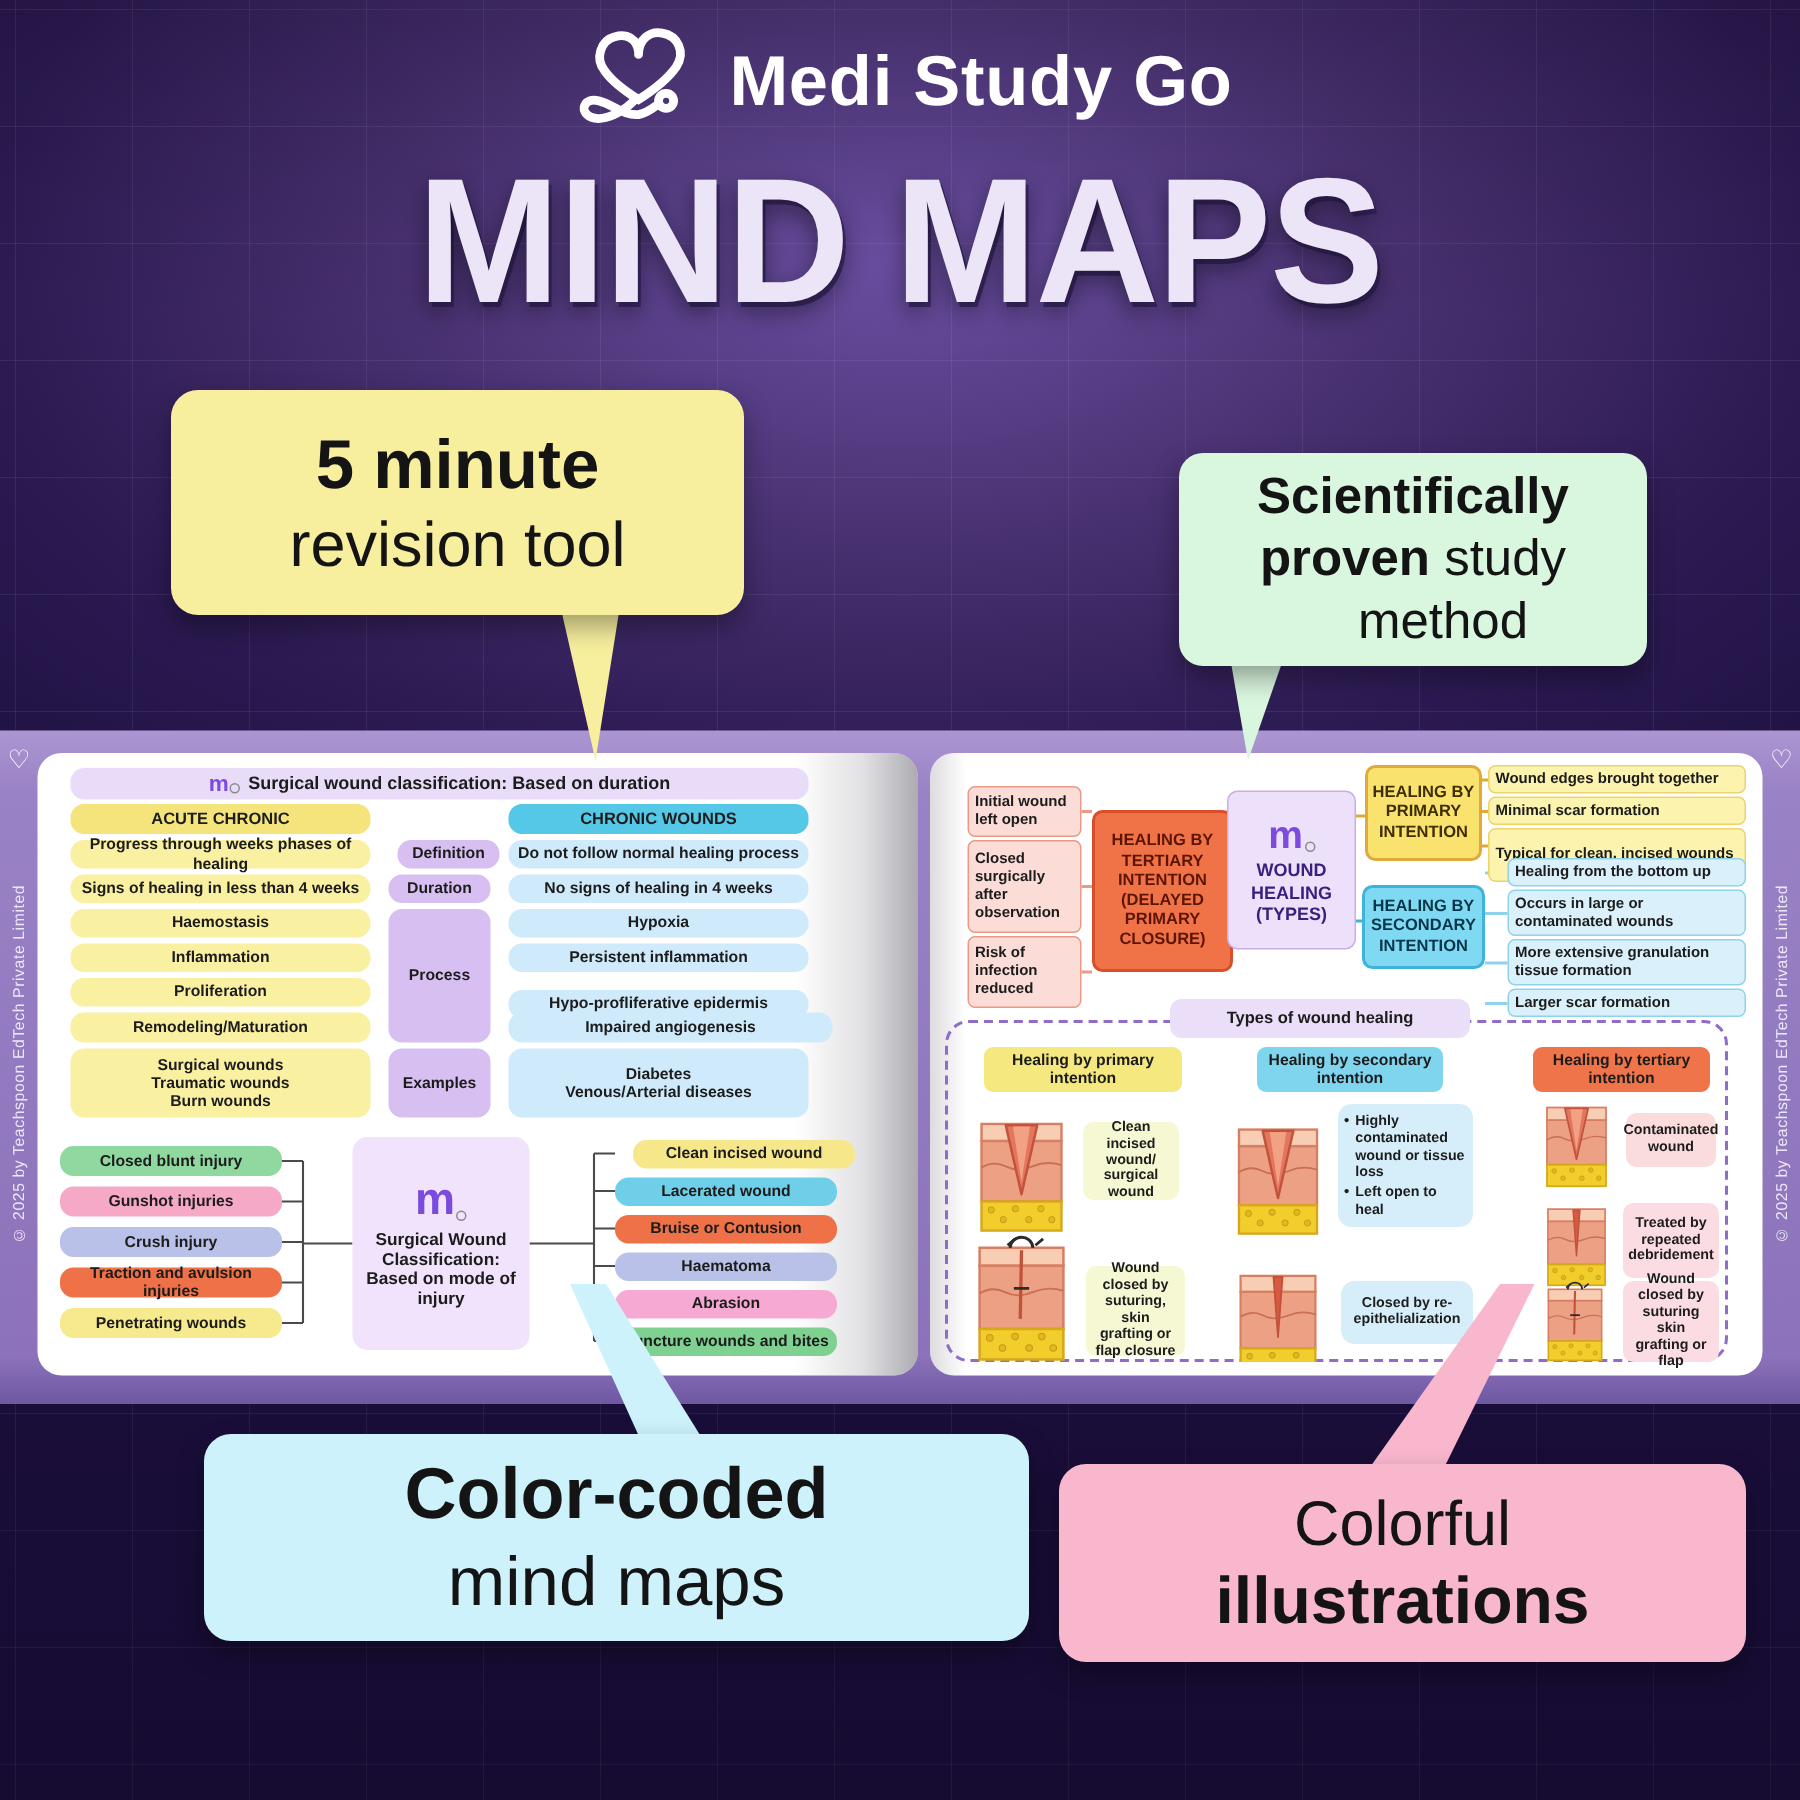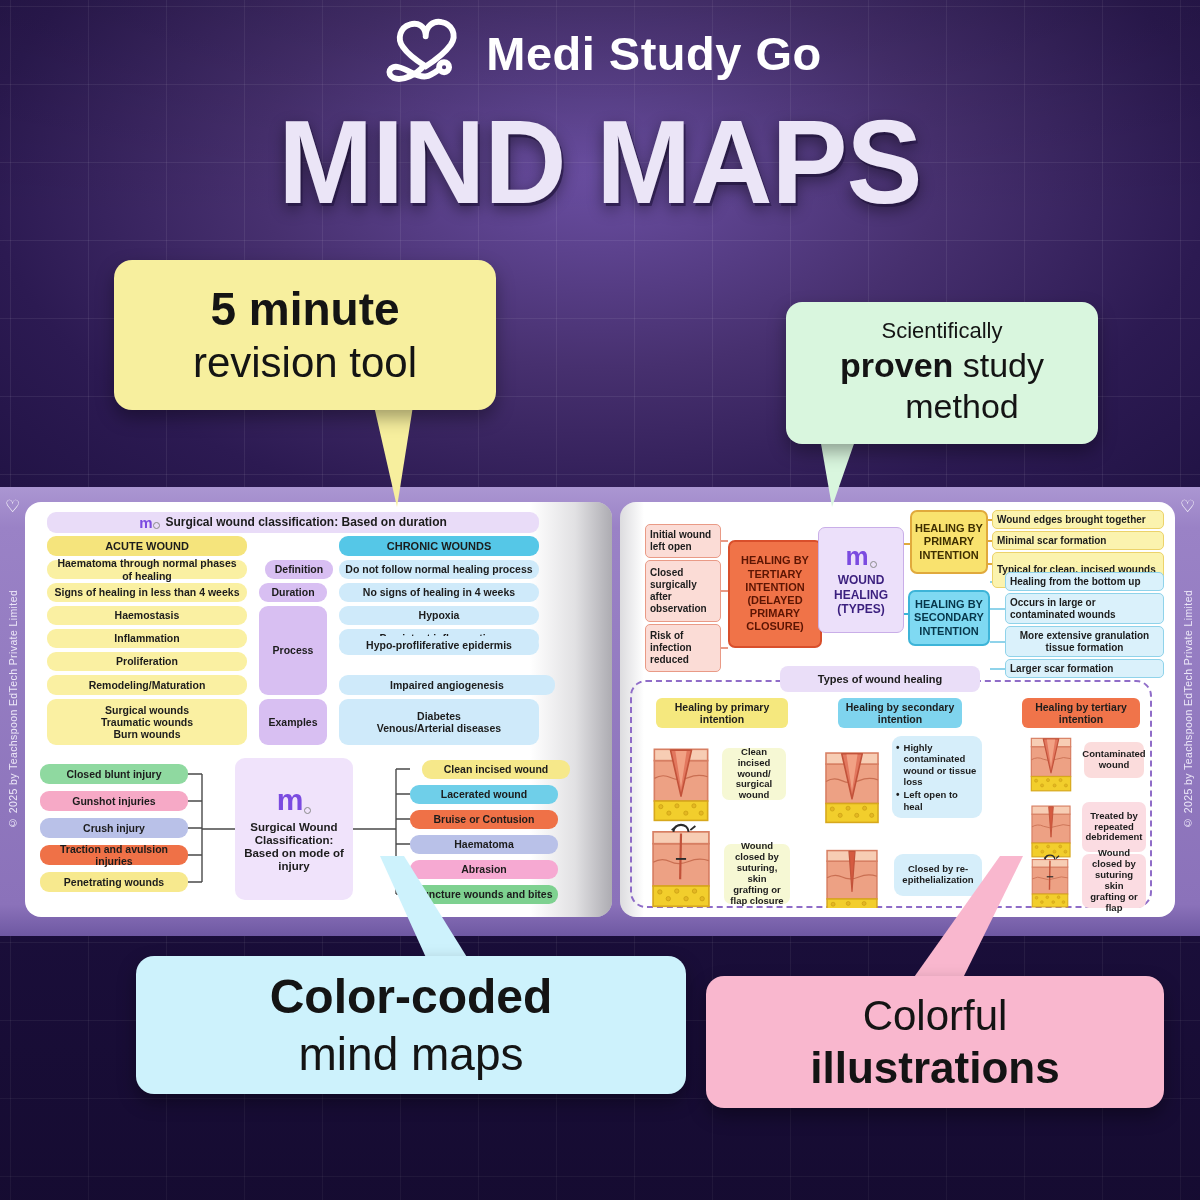--- a/index.html
+++ b/index.html
@@ -120,21 +120,21 @@
     <polygon points="380,856 404,856 470,962 428,962" fill="#cdf2fc"></polygon>
     <polygon points="1000,856 1023,856 962,980 912,980" fill="#f9b7ce"></polygon>
   </svg>
 
   <div class="callout" style="left:114px;top:260px;width:382px;height:150px;background:#f7ef9e;">
     <div style="font-size:46px;font-weight:800;">5 minute</div>
     <div style="font-size:42px;font-weight:400;">revision tool</div>
   </div>
 
   <div class="callout" style="left:786px;top:302px;width:312px;height:142px;background:#d9f6de;border-radius:16px;">
-    <div style="font-size:22px;font-weight:400;">Scientifically</div>
+    <div style="font-size:34px;font-weight:700;">Scientifically</div>
     <div style="font-size:34px;"><b>proven</b><span> study</span></div>
     <div style="font-size:34px;font-weight:400;margin-left:40px;">method</div>
   </div>
 
   <div class="callout" style="left:136px;top:956px;width:550px;height:138px;background:#cdf2fc;">
     <div style="font-size:48px;font-weight:800;">Color-coded</div>
     <div style="font-size:46px;font-weight:400;">mind maps</div>
   </div>
 
   <div class="callout" style="left:706px;top:976px;width:458px;height:132px;background:#f9b7ce;">
@@ -142,43 +142,43 @@
     <div style="font-size:44px;font-weight:800;">illustrations</div>
   </div>
 
   <div class="abs" style="left:25px;top:502px;width:587px;height:415px;z-index:2;">
 
     <div class="chip" style="left:22px;top:10px;width:492px;height:21px;background:#e9dcf8;font-size:12px;gap:5px;">
       <span class="m-logo" style="font-size:15px;">m<span class="ring"></span></span>
       <span>Surgical wound classification: Based on duration</span>
     </div>
 
-    <div class="chip" style="left:22px;top:34px;width:200px;height:20px;background:#f5e47c;font-size:11px;">ACUTE WOUND</div>
+    <div class="chip" style="left:22px;top:34px;width:200px;height:20px;background:#f5e47c;font-size:11px;">ACUTE CHRONIC</div>
     <div class="chip" style="left:314px;top:34px;width:200px;height:20px;background:#55c7e7;font-size:11px;">CHRONIC WOUNDS</div>
 
-    <div class="chip" style="left:22px;top:58px;width:200px;height:19px;background:#faf0a2;">Haematoma through normal phases of healing</div>
+    <div class="chip" style="left:22px;top:58px;width:200px;height:19px;background:#faf0a2;">Progress through weeks phases of healing</div>
     <div class="chip" style="left:22px;top:81px;width:200px;height:19px;background:#faf0a2;">Signs of healing in less than 4 weeks</div>
     <div class="chip" style="left:22px;top:104px;width:200px;height:19px;background:#faf0a2;">Haemostasis</div>
     <div class="chip" style="left:22px;top:127px;width:200px;height:19px;background:#faf0a2;">Inflammation</div>
     <div class="chip" style="left:22px;top:150px;width:200px;height:19px;background:#faf0a2;">Proliferation</div>
     <div class="chip" style="left:22px;top:173px;width:200px;height:20px;background:#faf0a2;">Remodeling/Maturation</div>
     <div class="chip pre" style="left:22px;top:197px;width:200px;height:46px;background:#faf0a2;">Surgical wounds
 Traumatic wounds
 Burn wounds</div>
 
     <div class="chip" style="left:240px;top:58px;width:68px;height:19px;background:#d8bff2;">Definition</div>
     <div class="chip" style="left:234px;top:81px;width:68px;height:19px;background:#d8bff2;">Duration</div>
     <div class="chip" style="left:234px;top:104px;width:68px;height:89px;background:#d8bff2;">Process</div>
     <div class="chip" style="left:234px;top:197px;width:68px;height:46px;background:#d8bff2;">Examples</div>
 
     <div class="chip" style="left:314px;top:58px;width:200px;height:19px;background:#cfeafa;">Do not follow normal healing process</div>
     <div class="chip" style="left:314px;top:81px;width:200px;height:19px;background:#cfeafa;">No signs of healing in 4 weeks</div>
     <div class="chip" style="left:314px;top:104px;width:200px;height:19px;background:#cfeafa;">Hypoxia</div>
     <div class="chip" style="left:314px;top:127px;width:200px;height:19px;background:#cfeafa;">Persistent inflammation</div>
-    <div class="chip" style="left:314px;top:134px;width:200px;height:19px;background:#cfeafa;">Hypo-profliferative epidermis</div>
+    <div class="chip" style="left:314px;top:158px;width:200px;height:19px;background:#cfeafa;">Hypo-profliferative epidermis</div>
     <div class="chip" style="left:314px;top:173px;width:216px;height:20px;background:#cfeafa;">Impaired angiogenesis</div>
     <div class="chip pre" style="left:314px;top:197px;width:200px;height:46px;background:#cfeafa;">Diabetes
 Venous/Arterial diseases</div>
 
     <svg class="conn" width="587" height="415" viewBox="0 0 587 415">
       <g stroke="#4a4a4a" stroke-width="1.4" fill="none">
         <path d="M163 272 H177 M163 299 H177 M163 326 H177 M163 353 H177 M163 380 H177 M177 272 V380 M177 327 H210"></path>
         <path d="M371 267 H385 M371 292 H385 M371 317 H385 M371 342 H385 M371 367 H385 M371 392 H385 M371 267 V392 M328 327 H371"></path>
       </g>
     </svg>
@@ -226,21 +226,21 @@
     </div>
 
     <div class="nodebox" style="left:290px;top:8px;width:78px;height:64px;background:#f9e26e;border:2px solid #e0a93c;color:#3e2e00;font-size:11px;padding:2px;">HEALING BY PRIMARY INTENTION</div>
     <div class="dbox" style="left:372px;top:8px;width:172px;height:19px;background:#fbf3ae;border:1.5px solid #ecd36a;">Wound edges brought together</div>
     <div class="dbox" style="left:372px;top:29px;width:172px;height:19px;background:#fbf3ae;border:1.5px solid #ecd36a;text-align:right;">Minimal scar formation</div>
     <div class="dbox" style="left:372px;top:50px;width:172px;height:36px;background:#fbf3ae;border:1.5px solid #ecd36a;">Typical for clean, incised wounds</div>
 
     <div class="nodebox" style="left:288px;top:88px;width:82px;height:56px;background:#7fd9f2;border:2px solid #3db4d8;color:#06364a;font-size:11px;padding:2px;">HEALING BY SECONDARY INTENTION</div>
     <div class="dbox" style="left:385px;top:70px;width:159px;height:19px;background:#daf1fb;border:1.5px solid #8fd3ea;">Healing from the bottom up</div>
     <div class="dbox" style="left:385px;top:91px;width:159px;height:31px;background:#daf1fb;border:1.5px solid #8fd3ea;">Occurs in large or contaminated wounds</div>
-    <div class="dbox" style="left:385px;top:124px;width:159px;height:31px;background:#daf1fb;border:1.5px solid #8fd3ea;text-align:center;">More extensive granulation tissue formation</div>
+    <div class="dbox" style="left:385px;top:124px;width:159px;height:31px;background:#daf1fb;border:1.5px solid #8fd3ea;">More extensive granulation tissue formation</div>
     <div class="dbox" style="left:385px;top:157px;width:159px;height:19px;background:#daf1fb;border:1.5px solid #8fd3ea;">Larger scar formation</div>
 
     <div class="abs" style="left:10px;top:178px;width:522px;height:228px;border:2.5px dashed #8f6cc8;border-radius:16px;box-sizing:border-box;"></div>
     <div class="chip" style="left:160px;top:164px;width:200px;height:26px;background:#eadef8;border-radius:8px;font-size:11px;">Types of wound healing</div>
 
     <div class="chip" style="left:36px;top:196px;width:132px;height:30px;background:#f5e87e;border-radius:6px;font-size:10.5px;">Healing by primary intention</div>
     <div class="chip" style="left:218px;top:196px;width:124px;height:30px;background:#7fd4ee;border-radius:6px;font-size:10.5px;">Healing by secondary intention</div>
     <div class="chip" style="left:402px;top:196px;width:118px;height:30px;background:#f0744a;border-radius:6px;font-size:10.5px;">Healing by tertiary intention</div>
 
     <svg class="skin" style="left:28px;top:236px;" width="66" height="84" viewBox="0 -14 70 104">

